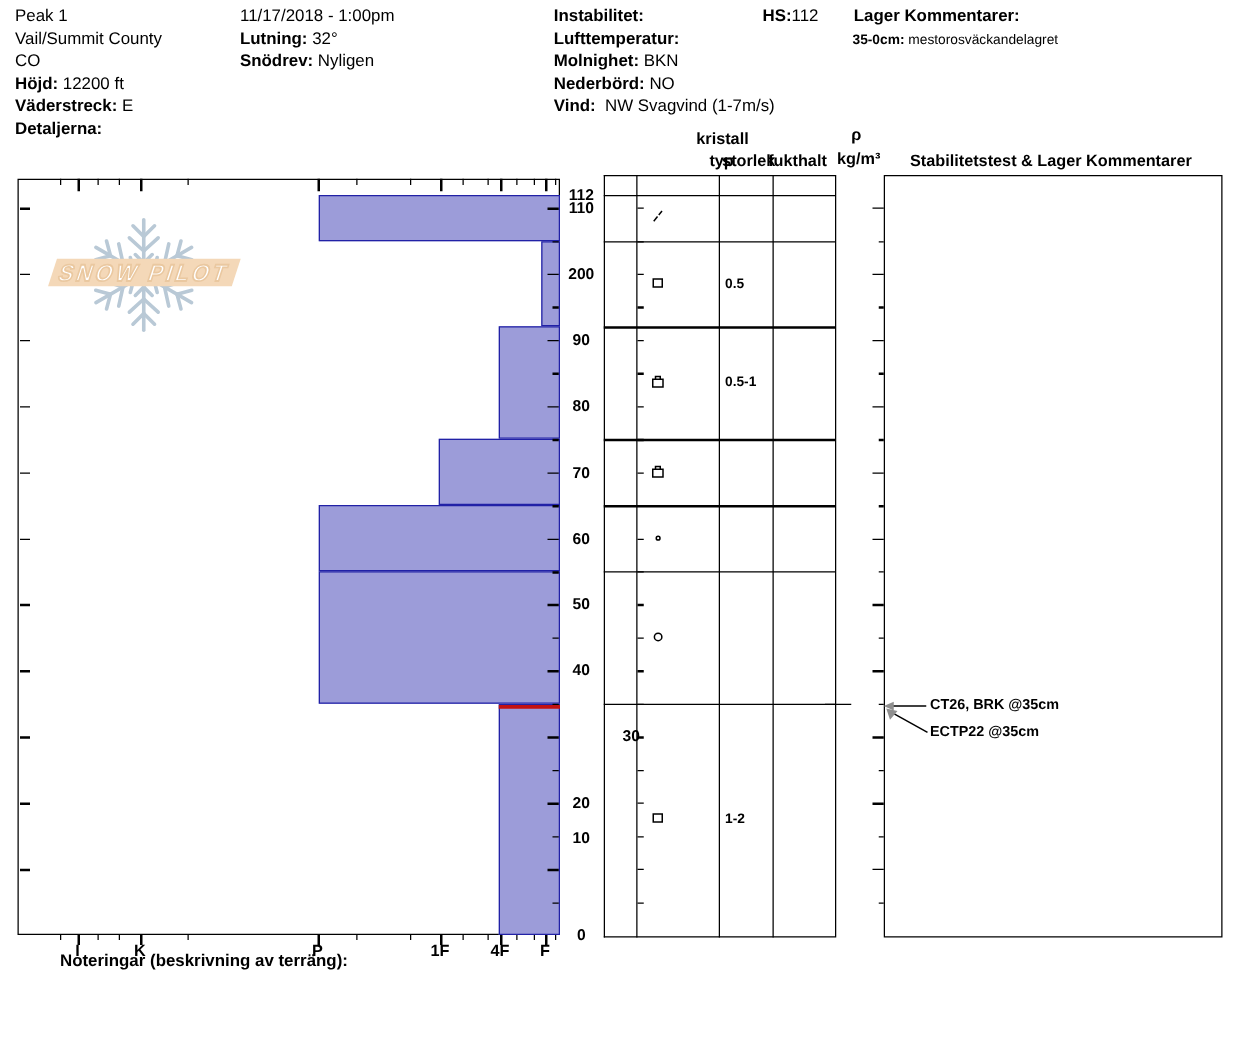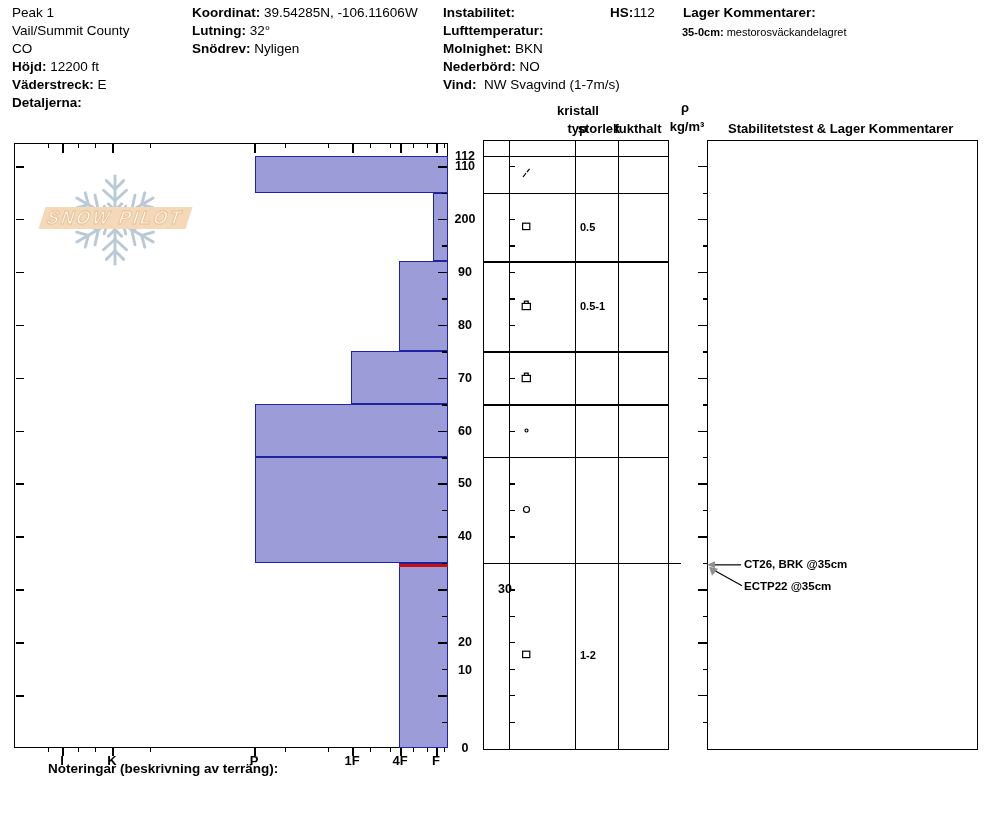--- a/index.html
+++ b/index.html
@@ -26,21 +26,21 @@
 <div class="abs hdr" style="left:12px;top:4px;">
   <div>Peak 1</div>
   <div>Vail/Summit County</div>
   <div>CO</div>
   <div><b>Höjd:</b> <span>12200 ft</span></div>
   <div><b>Väderstreck:</b> <span>E</span></div>
   <div><b>Detaljerna:</b></div>
 </div>
 
 <div class="abs hdr" style="left:192px;top:4px;">
-  <div><b>Koordinat:</b> <span>39.54285N, -106.11606W</span></div>
+  <div>11/17/2018 - 1:00pm</div>
   <div><b>Lutning:</b> <span>32°</span></div>
   <div><b>Snödrev:</b> <span>Nyligen</span></div>
 </div>
 
 <div class="abs hdr" style="left:443px;top:4px;">
   <div><b>Instabilitet:</b></div>
   <div><b>Lufttemperatur:</b></div>
   <div><b>Molnighet:</b> <span>BKN</span></div>
   <div><b>Nederbörd:</b> <span>NO</span></div>
   <div><b>Vind:</b>&nbsp; <span>NW Svagvind (1-7m/s)</span></div>

